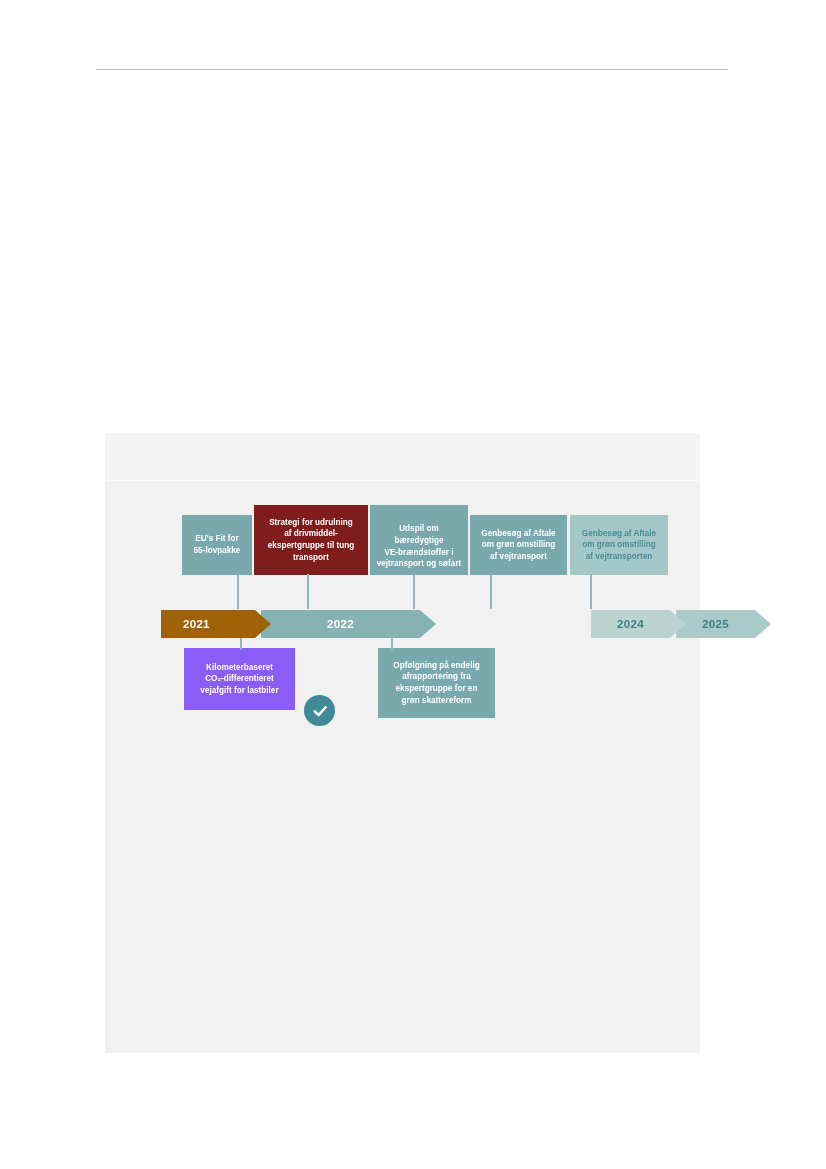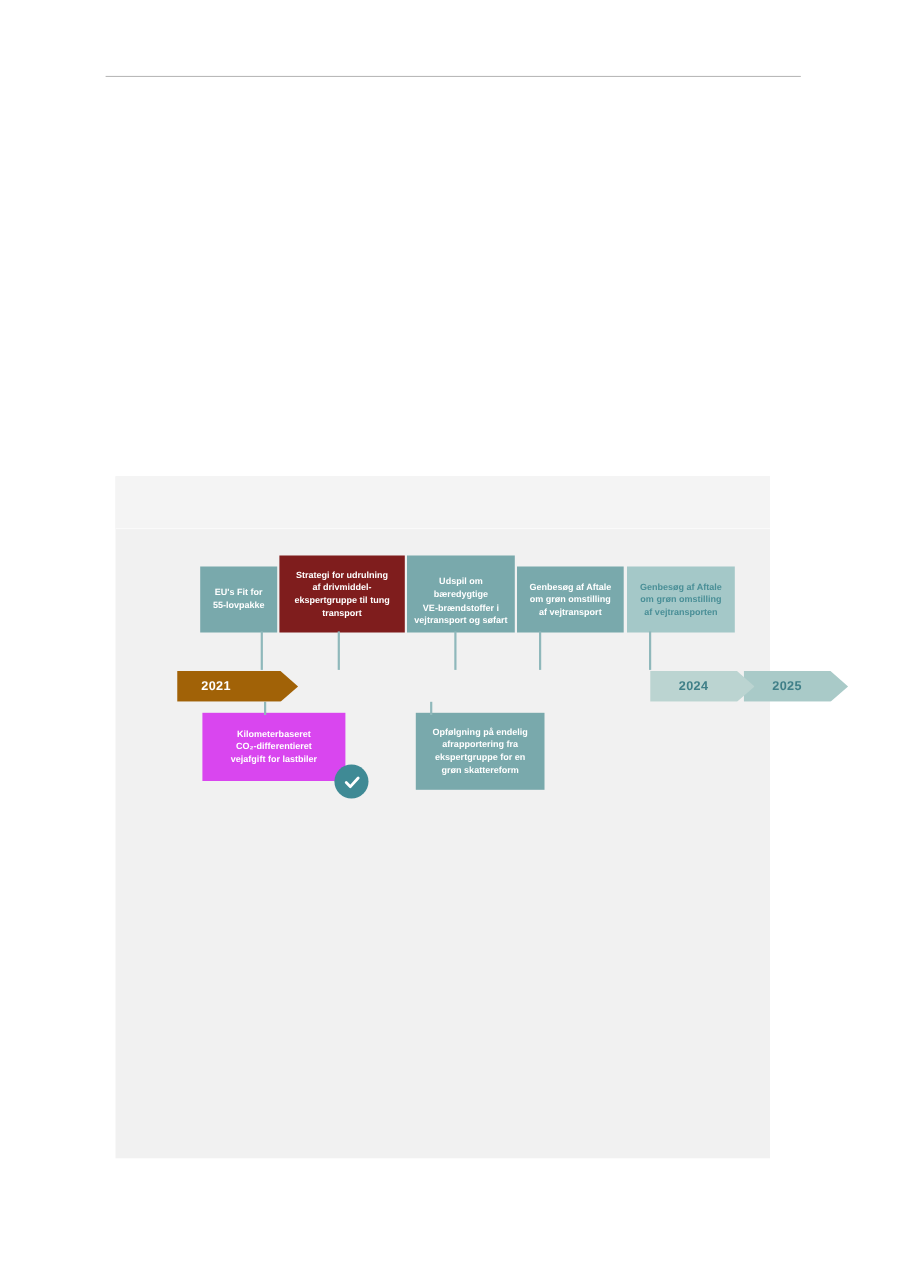--- a/index.html
+++ b/index.html
@@ -165,30 +165,33 @@
             <span>af vejtransporten</span>
           </div>
         </div>
         <div class="connector" style="left: 485px; top: 141px; height: 35px;"></div>
       </div>
 
     <div class="axis" id="year-axis">
         <div class="seg" style="left: 0px; width: 110px; background: #a16207; z-index: 10; clip-path: polygon(0px 0px, calc(100% - 16px) 0px, 100% 50%, calc(100% - 16px) 100%, 0px 100%);">
           <span class="seg-label" style="color: rgb(255, 255, 255); margin-left: 22px;">2021</span>
         </div>
+        <div class="seg" style="left: 100px; width: 175px; background: rgb(134, 178, 180); z-index: 9; clip-path: polygon(0px 0px, calc(100% - 16px) 0px, 100% 50%, calc(100% - 16px) 100%, 0px 100%); justify-content: center; padding-right: 16px;">
+          <span class="seg-label" style="color: rgb(255, 255, 255); margin-left: 0px;">2022</span>
+        </div>
         <div class="seg" style="left: 430px; width: 95px; background: rgb(187, 212, 209); z-index: 7; clip-path: polygon(0px 0px, calc(100% - 16px) 0px, 100% 50%, calc(100% - 16px) 100%, 0px 100%); justify-content: center; padding-right: 16px;">
           <span class="seg-label" style="color: rgb(63, 127, 136); margin-left: 0px;">2024</span>
         </div>
         <div class="seg" style="left: 515px; width: 95px; background: rgb(169, 202, 200); z-index: 6; clip-path: polygon(0px 0px, calc(100% - 16px) 0px, 100% 50%, calc(100% - 16px) 100%, 0px 100%); justify-content: center; padding-right: 16px;">
           <span class="seg-label" style="color: rgb(63, 127, 136); margin-left: 0px;">2025</span>
         </div>
       </div>
 
     <div id="callouts-below">
-        <div class="callout" style="left: 79px; top: 215px; width: 130px; height: 62px; background: #d946ef; color: rgb(255, 255, 255);">
+        <div class="callout" style="left: 79px; top: 215px; width: 111px; height: 62px; background: #8b5cf6; color: rgb(255, 255, 255);">
           <div>
             <span>Kilometerbaseret</span>
             <span>CO₂-differentieret</span>
             <span>vejafgift for lastbiler</span>
           </div>
         </div>
         <div class="connector" style="left: 135px; top: 205px; height: 12px;"></div>
         <div class="check-badge" style="left: 199px; top: 262px; background: rgb(63, 138, 149);">
           <svg width="18" height="18" viewBox="0 0 24 24">
             <path d="M5 12.5 L10 17.5 L19.5 7" fill="none" stroke="#ffffff" stroke-width="3.4" stroke-linecap="round" stroke-linejoin="round"></path>

